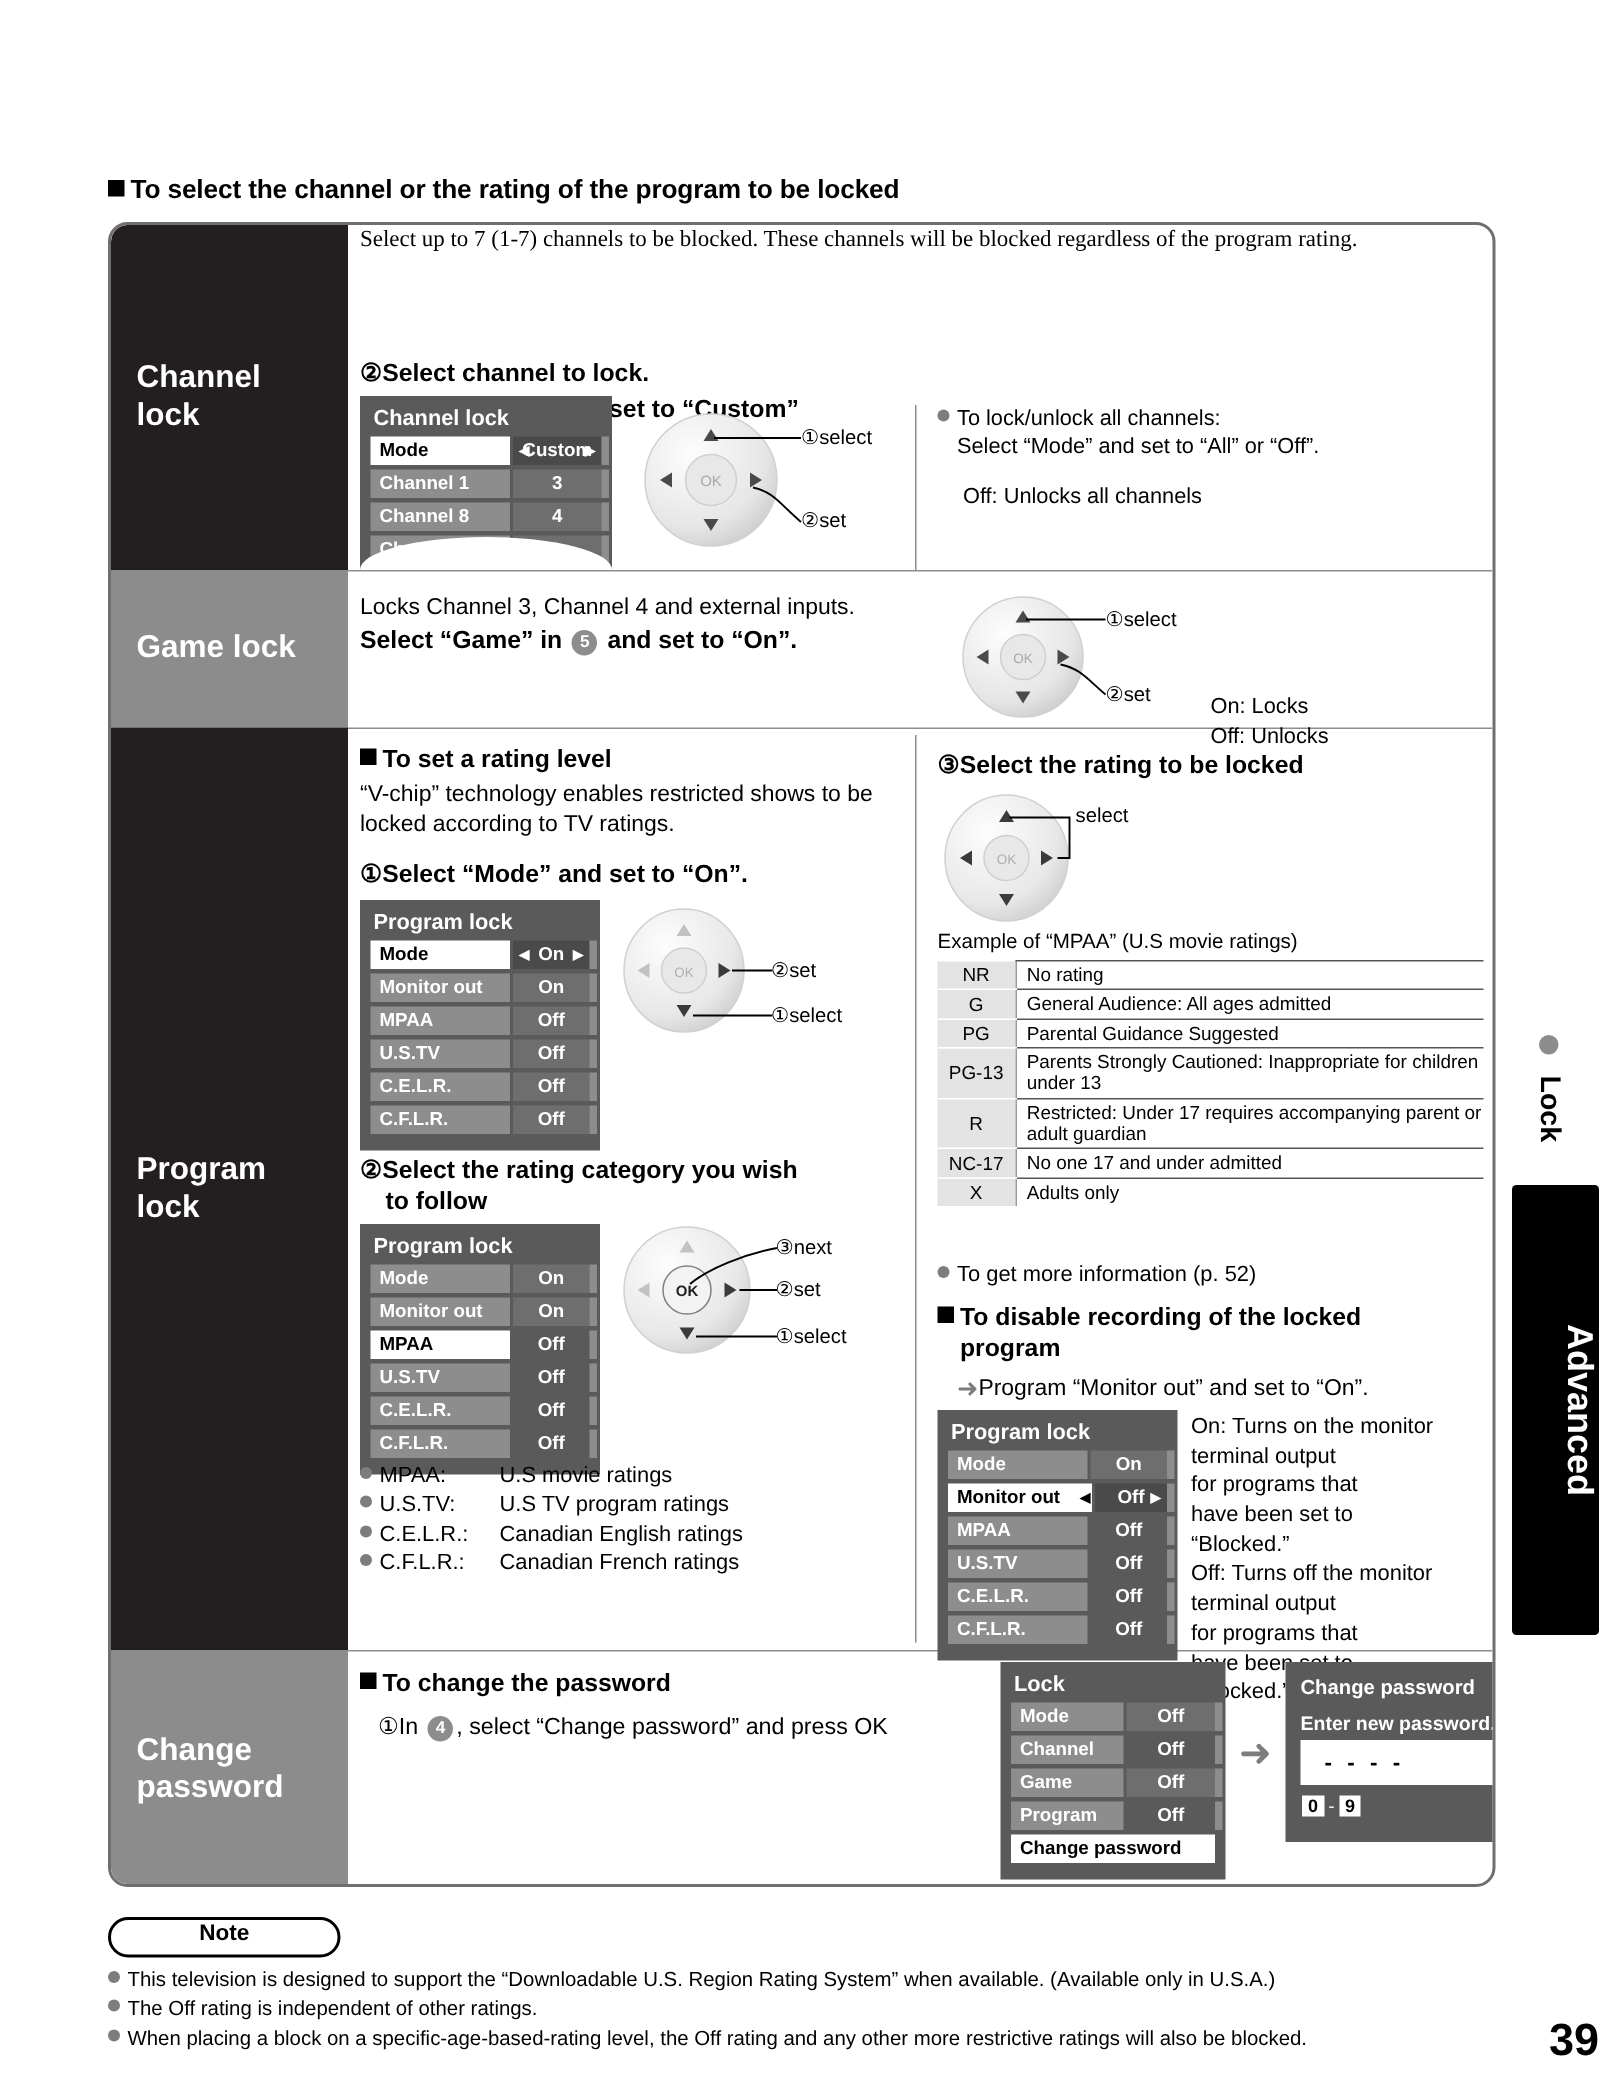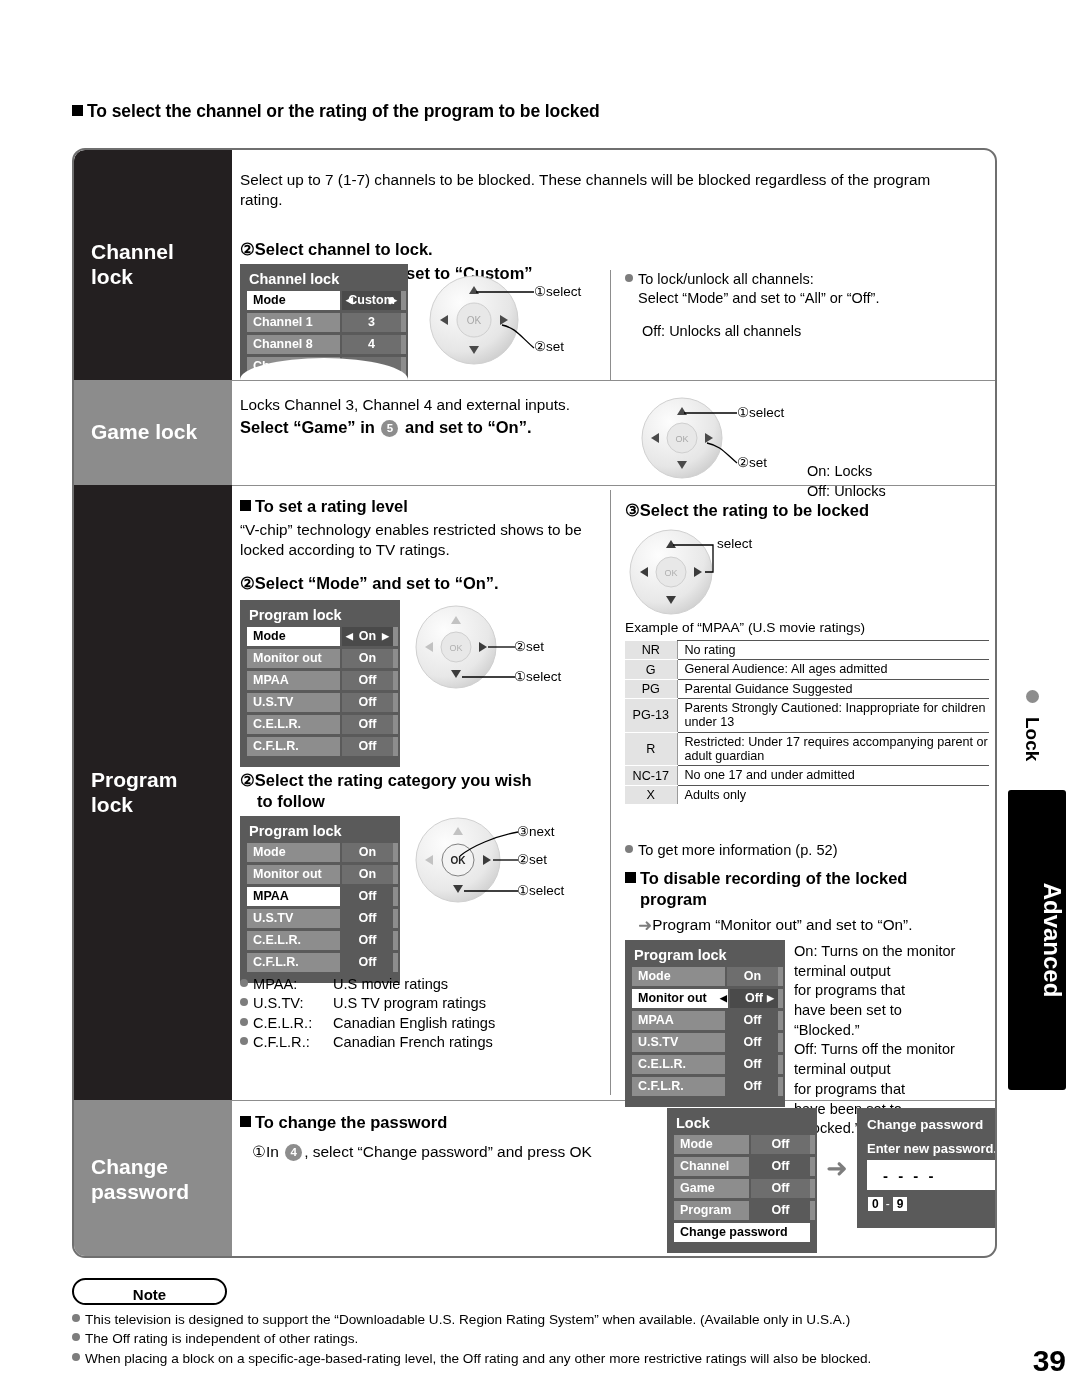--- a/index.html
+++ b/index.html
@@ -8,21 +8,21 @@
     width:1080px; height:1397px;
     background:#ffffff;
     font-family:"Liberation Sans", sans-serif;
     color:#000;
     position:relative;
     overflow:hidden;
   }
 
   
   .page-heading {
-    position:absolute; left:72px; top:101px;
+    position:absolute; left:72px; top:116px;
     font-size:17.5px; font-weight:bold; letter-spacing:-0.1px;
   }
   .sq-bullet {
     display:inline-block; width:11px; height:11px; background:#000;
     margin-right:4px; vertical-align:1px;
   }
 
   
   .frame {
     position:absolute; left:72px; top:148px;
@@ -157,21 +157,21 @@
     writing-mode:vertical-rl;
     color:#fff;font-size:24px;font-weight:bold;
     position:absolute;left:0;right:0;top:50%;transform:translateY(-50%);
     text-align:center; display:block; margin:0 auto;
   }
 
   
   .note-pill{
     position:absolute;left:72px;top:1278px;
     width:155px;height:27px;border:2px solid #000;border-radius:14px;
-    display:flex;align-items:flex-end;justify-content:center;
+    display:flex;align-items:flex-start;justify-content:center;
     font-size:15px;font-weight:bold;
   }
   .note-list{ position:absolute;left:72px;top:1310px;width:940px;}
   .note-list div{ font-size:13.6px;line-height:1.42;white-space:nowrap;}
   .pageno{
     position:absolute;right:14px;top:1344px;
     font-size:30px;font-weight:bold;
   }
 
   .arrow-right{
@@ -206,21 +206,21 @@
   </div>
 
   <div class="content">
 
     <div class="hsep" style="top:230px;width:100%;"></div>
     <div class="hsep" style="top:335px;width:100%;"></div>
     <div class="hsep" style="top:950px;width:100%;"></div>
     <div class="vsep" style="left:378px;top:120px;height:110px;"></div>
     <div class="vsep" style="left:378px;top:340px;height:605px;"></div>
 
-    <p class="body" style="position:absolute;left:8px;top:20px;width:730px;">Select up to 7 (1-7) channels to be blocked. These channels will be blocked regardless of the program rating.</p>
+    <p class="body" style="position:absolute;left:8px;top:0;width:730px;font-family:Liberation Serif, serif;">Select up to 7 (1-7) channels to be blocked. These channels will be blocked regardless of the program rating.</p>
 
     <div class="bold-step" style="position:absolute;left:8px;top:66px;margin-top:47px;">①Select “Mode” and set to “Custom”</div>
     <div class="bold-step" style="position:absolute;left:8px;top:89px;">②Select channel to lock.</div>
 
     <div class="osd" style="left:8px;top:114px;width:168px;height:116px;">
       <div class="osd-title">Channel lock</div>
       <div class="osd-row sel">
         <div class="osd-label">Mode</div>
         <div class="osd-val">
           <span class="arrw" style="position:absolute;left:2px;">◀</span>
@@ -306,21 +306,21 @@
 
     <div style="position:absolute;left:575px;top:278px;font-size:14.5px;line-height:1.35;margin-top:34px;">
       <div>On:  Locks</div>
       <div>Off:  Unlocks</div>
     </div>
 
     <div class="sec-head" style="position:absolute;left:8px;top:347px;">
       <span class="sq"></span><span>To set a rating level</span>
     </div>
     <p class="body" style="position:absolute;left:8px;top:370px;width:350px;">“V-chip” technology enables restricted shows to be locked according to TV ratings.</p>
-    <div class="bold-step" style="position:absolute;left:8px;top:423px;">②Select “Mode” and set to “On”.</div>
+    <div class="bold-step" style="position:absolute;left:8px;top:423px;">①Select “Mode” and set to “On”.</div>
 
     <div class="osd" style="left:8px;top:450px;width:160px;">
       <div class="osd-title">Program lock</div>
       <div class="osd-row sel">
         <div class="osd-label">Mode</div>
         <div class="osd-val">
           <span class="arrw" style="position:absolute;left:2px;">◀</span>
           <span>On</span>
           <span class="arrw" style="position:absolute;right:2px;">▶</span>
         </div>

